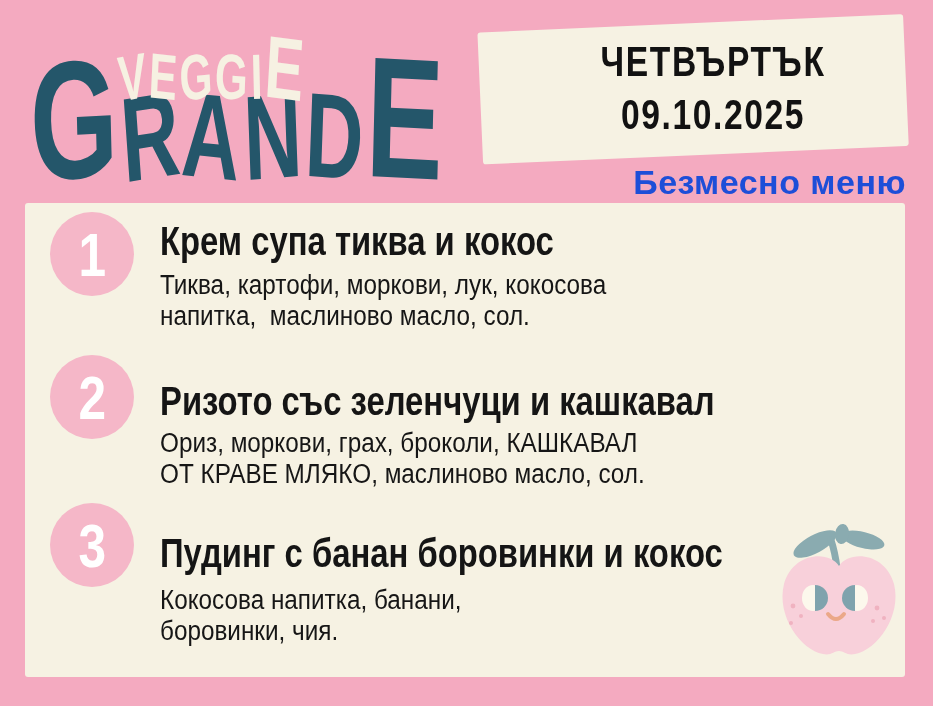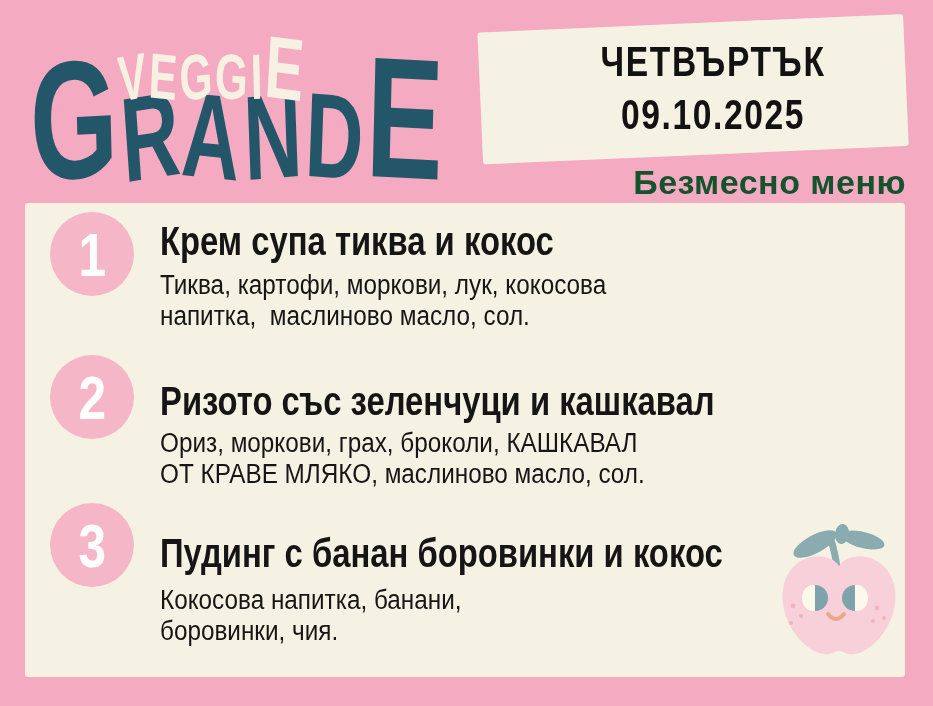--- a/index.html
+++ b/index.html
@@ -22,21 +22,21 @@
   }
   .date-inner{
     position:absolute; left:40px; top:0; width:386px; height:132px;
     display:flex; flex-direction:column; align-items:center; justify-content:center;
     transform:rotate(2.5deg) scaleX(0.8);
     font-weight:bold; font-size:42px; line-height:53px; color:#121212; letter-spacing:2px;
     text-align:center;
   }
   .menu-type{
     position:absolute; left:0; top:162px; width:906px; text-align:right;
-    color:#14532d; font-weight:bold; font-size:34px; line-height:40px; letter-spacing:0.5px;
+    color:#1d4ed8; font-weight:bold; font-size:34px; line-height:40px; letter-spacing:0.5px;
   }
   
   .panel{
     position:absolute; left:25px; top:203px; width:880px; height:474px;
     background:#f6f2e3; border-radius:3px;
   }
   
   .num-circle{
     position:absolute; left:50px; width:84px; height:84px; border-radius:50%;
     background:#f5b7c8; color:#ffffff;

